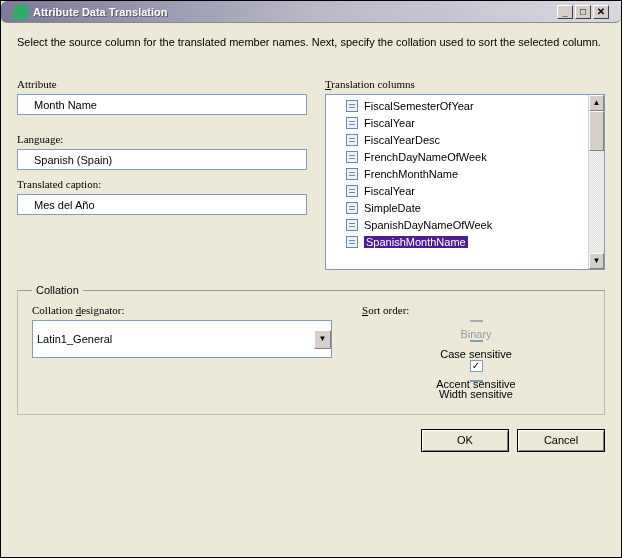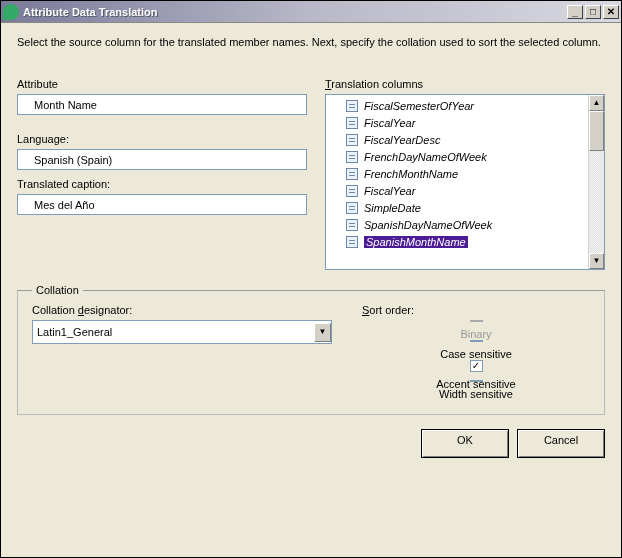--- a/index.html
+++ b/index.html
@@ -17,23 +17,24 @@
     background: #ece9d8;
     display: flex;
     flex-direction: column;
   }
   .titlebar {
     height: 22px;
     background: linear-gradient(to right, #7a7a9a 0%, #b8b8c8 50%, #d8d8e0 100%);
     border-bottom: 1px solid #888;
     display: flex;
     align-items: center;
-    padding: 0 2px;
+    padding: 0 12px;
     color: #fff;
     font-weight: bold;
+    border-radius: 6px;
   }
   .titlebar .app-icon {
     width: 16px;
     height: 16px;
     background: #3a6;
     border-radius: 50% 50% 50% 0;
     margin-right: 4px;
     position: relative;
   }
   .titlebar .title-text { flex: 1; text-shadow: 1px 1px 0 #556; }
@@ -58,21 +59,21 @@
     display: flex;
     flex-direction: column;
   }
   .instr { margin-bottom: 18px; line-height: 1.4; }
   .two-col {
     display: flex;
     gap: 18px;
   }
   .left-col { width: 290px; }
   .right-col { flex: 1; }
-  .field-label { margin-bottom: 4px; margin-top: 10px; }
+  .field-label { margin-bottom: 4px; margin-top: 10px; font-family: Liberation Serif, serif; }
   .field-label .ul { text-decoration: underline; }
   .text-input {
     width: 100%;
     height: 21px;
     border: 1px solid #7f9db9;
     background: #fff;
     padding: 2px 16px;
     font: inherit;
   }
   .listbox {
@@ -84,21 +85,20 @@
     margin-top: 2px;
   }
   .listbox-inner { flex: 1; padding: 2px 0; overflow: hidden; }
   .list-item {
     display: flex;
     align-items: center;
     height: 17px;
     padding: 0 6px 0 20px;
     gap: 6px;
     white-space: nowrap;
-    font-style: italic;
   }
   .list-item.selected .item-text {
     background: #4c1d95;
     color: #fff;
     padding: 0 2px;
   }
   .col-icon {
     width: 12px;
     height: 12px;
     border: 1px solid #6c88a8;
@@ -151,21 +151,21 @@
     border: 1px solid #bbb;
     border-top-color: #999;
     padding: 8px 14px 14px 14px;
   }
   legend { padding: 0 4px; }
   .collation-row { display: flex; gap: 30px; }
   .coll-left { width: 300px; }
   .coll-right { flex: 1; }
   .combo {
     width: 100%;
-    height: 24px;
+    height: 38px;
     border: 1px solid #7f9db9;
     background: #fff;
     display: flex;
     align-items: center;
   }
   .combo span { flex: 1; padding: 0 4px; }
   .combo .dd-btn {
     width: 17px;
     height: 19px;
     background: #d4d0c8;
@@ -192,21 +192,21 @@
   .cb.disabled { background: #ece9d8; border-color: #aaa; }
   .check-row.disabled { color: #999; }
   .buttons {
     display: flex;
     justify-content: flex-end;
     gap: 8px;
     padding-top: 14px;
   }
   .btn {
     width: 88px;
-    height: 29px;
+    height: 23px;
     background: #ece9d8;
     border: 1px solid #000;
     box-shadow: inset 1px 1px 0 #fff, inset -1px -1px 0 #808080;
     font: inherit;
     text-align: center;
     line-height: 21px;
     cursor: default;
   }
 </style>
 </head>

